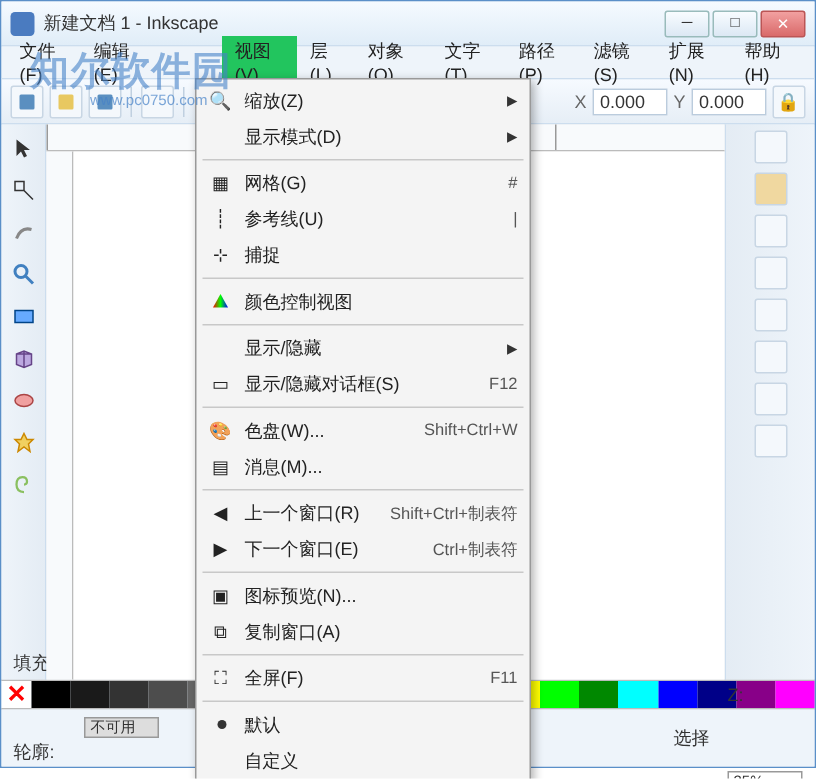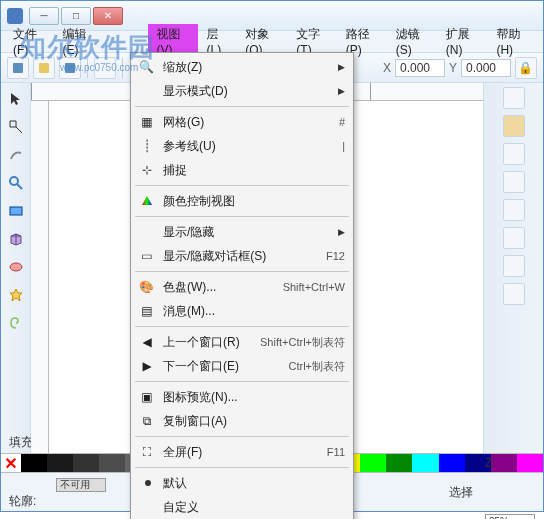--- a/index.html
+++ b/index.html
@@ -8,21 +8,21 @@
 .window { border: 1px solid #5a8fc8; background: #e8f0f8; }
 .titlebar { height: 30px; background: linear-gradient(#f5faff,#e0edf8); display: flex; align-items: center; padding: 0 6px; border-bottom: 1px solid #cde; }
 .titlebar .ico { width: 16px; height: 16px; background: #4a7bc0; border-radius: 3px; margin-right: 6px; }
 .titlebar .title { flex: 1; color: #333; }
 .winbtns { display: flex; gap: 2px; }
 .winbtn { width: 30px; height: 18px; border: 1px solid #9bb; background: linear-gradient(#f8fcff,#dce8f4); border-radius: 2px; display:flex;align-items:center;justify-content:center;font-size:10px;color:#333; }
 .winbtn.close { background: linear-gradient(#f2a0a0,#d96a6a); color:#fff; border-color:#b55; }
 
 .menubar { height: 22px; display: flex; align-items: center; padding: 0 4px; background: #eef4fa; border-bottom:1px solid #cde; }
 .menubar .mitem { padding: 2px 8px; color:#222; }
-.menubar .mitem.open { background:#d946ef;margin-left:44px; }
+.menubar .mitem.open { background:#22c55e;margin-left:44px; }
 
 .toolbar { height: 30px; background: linear-gradient(#f6faff,#e6eef6); border-bottom:1px solid #cde; display:flex; align-items:center; padding:0 6px; gap:4px; }
 .tbtn { width:22px; height:22px; border:1px solid #c8d6e4; background:#f4f8fc; border-radius:2px; position:relative; }
 .tbtn.blue::after{content:"";position:absolute;inset:5px;background:#5a8fc0;border-radius:1px;}
 .tbtn.yellow::after{content:"";position:absolute;inset:5px;background:#e8c860;border-radius:1px;}
 .tsep{width:1px;height:20px;background:#c0d0e0;margin:0 2px;}
 .coordlbl{margin-left:auto;color:#666;}
 .coordval{width:50px;height:18px;border:1px solid #bcd;background:#fff;padding:0 4px;display:flex;align-items:center;color:#333;}
 
 .workarea{display:flex;height:370px;}
@@ -58,20 +58,21 @@
 .watermark2{position:absolute;left:60px;top:62px;font-size:10px;color:rgba(70,130,200,0.7);z-index:200;pointer-events:none;}
 
 svg{display:block;}
 </style>
 </head>
 <body>
 
 <div class="window">
   <div class="titlebar">
     <div class="ico"></div>
+    <div class="title">新建文档 1 - Inkscape</div>
     <div class="winbtns">
       <div class="winbtn">─</div>
       <div class="winbtn">□</div>
       <div class="winbtn close">✕</div>
     </div>
   </div>
 
   <div class="menubar">
     <div class="mitem">文件(F)</div>
     <div class="mitem">编辑(E)</div>

